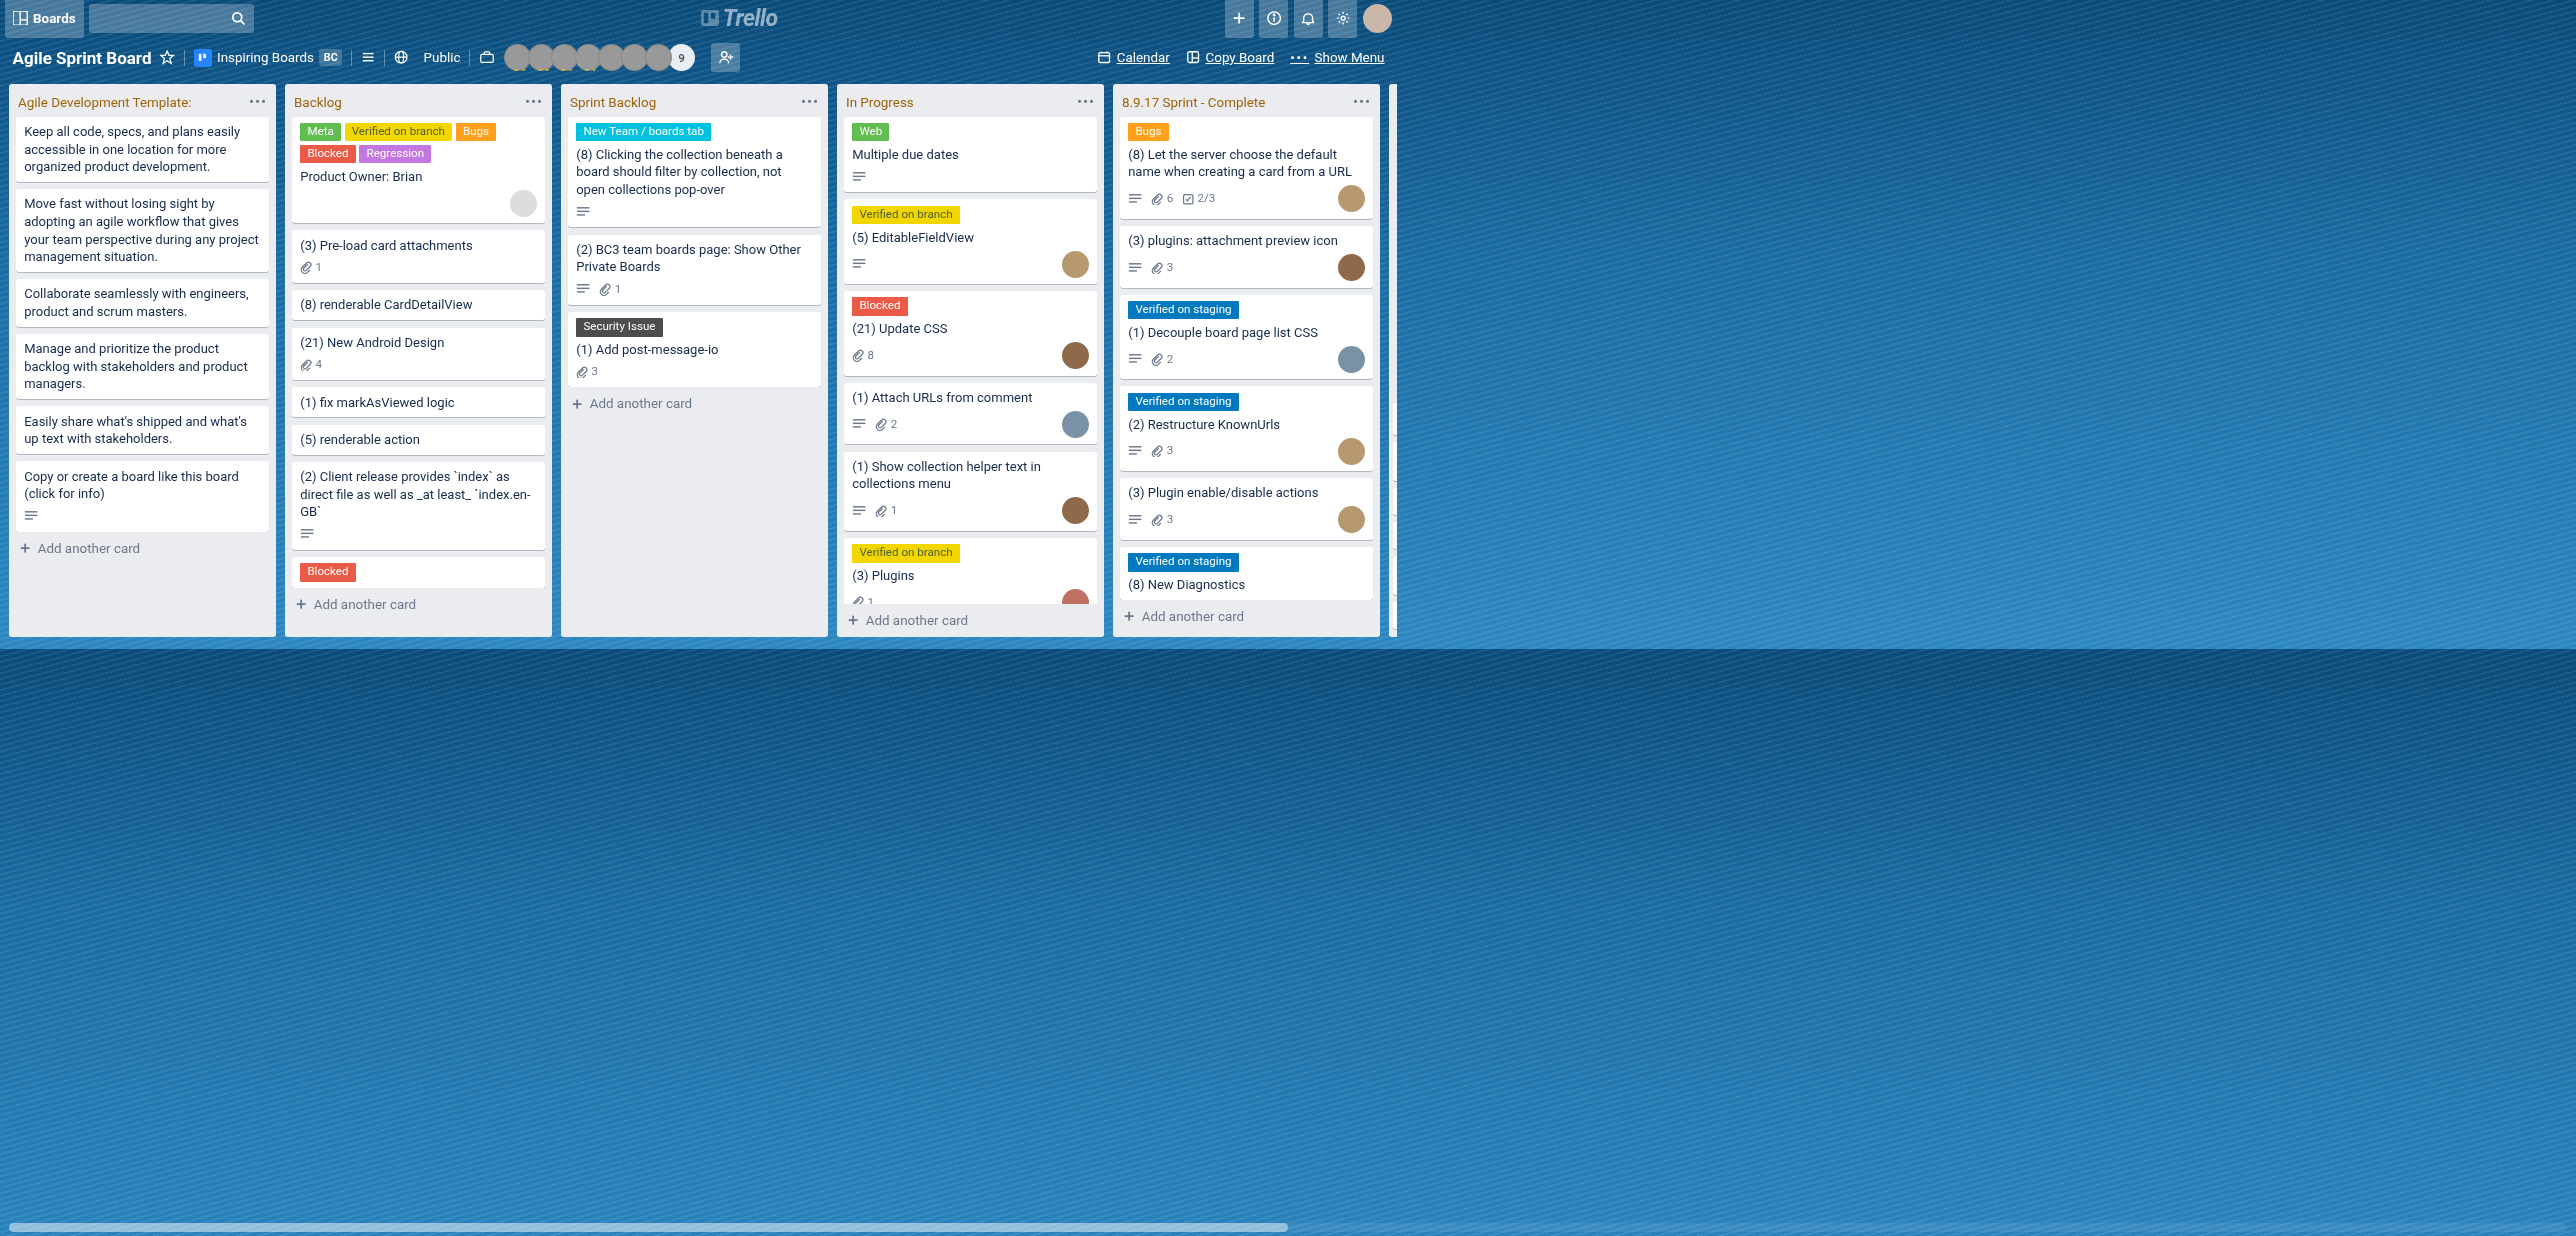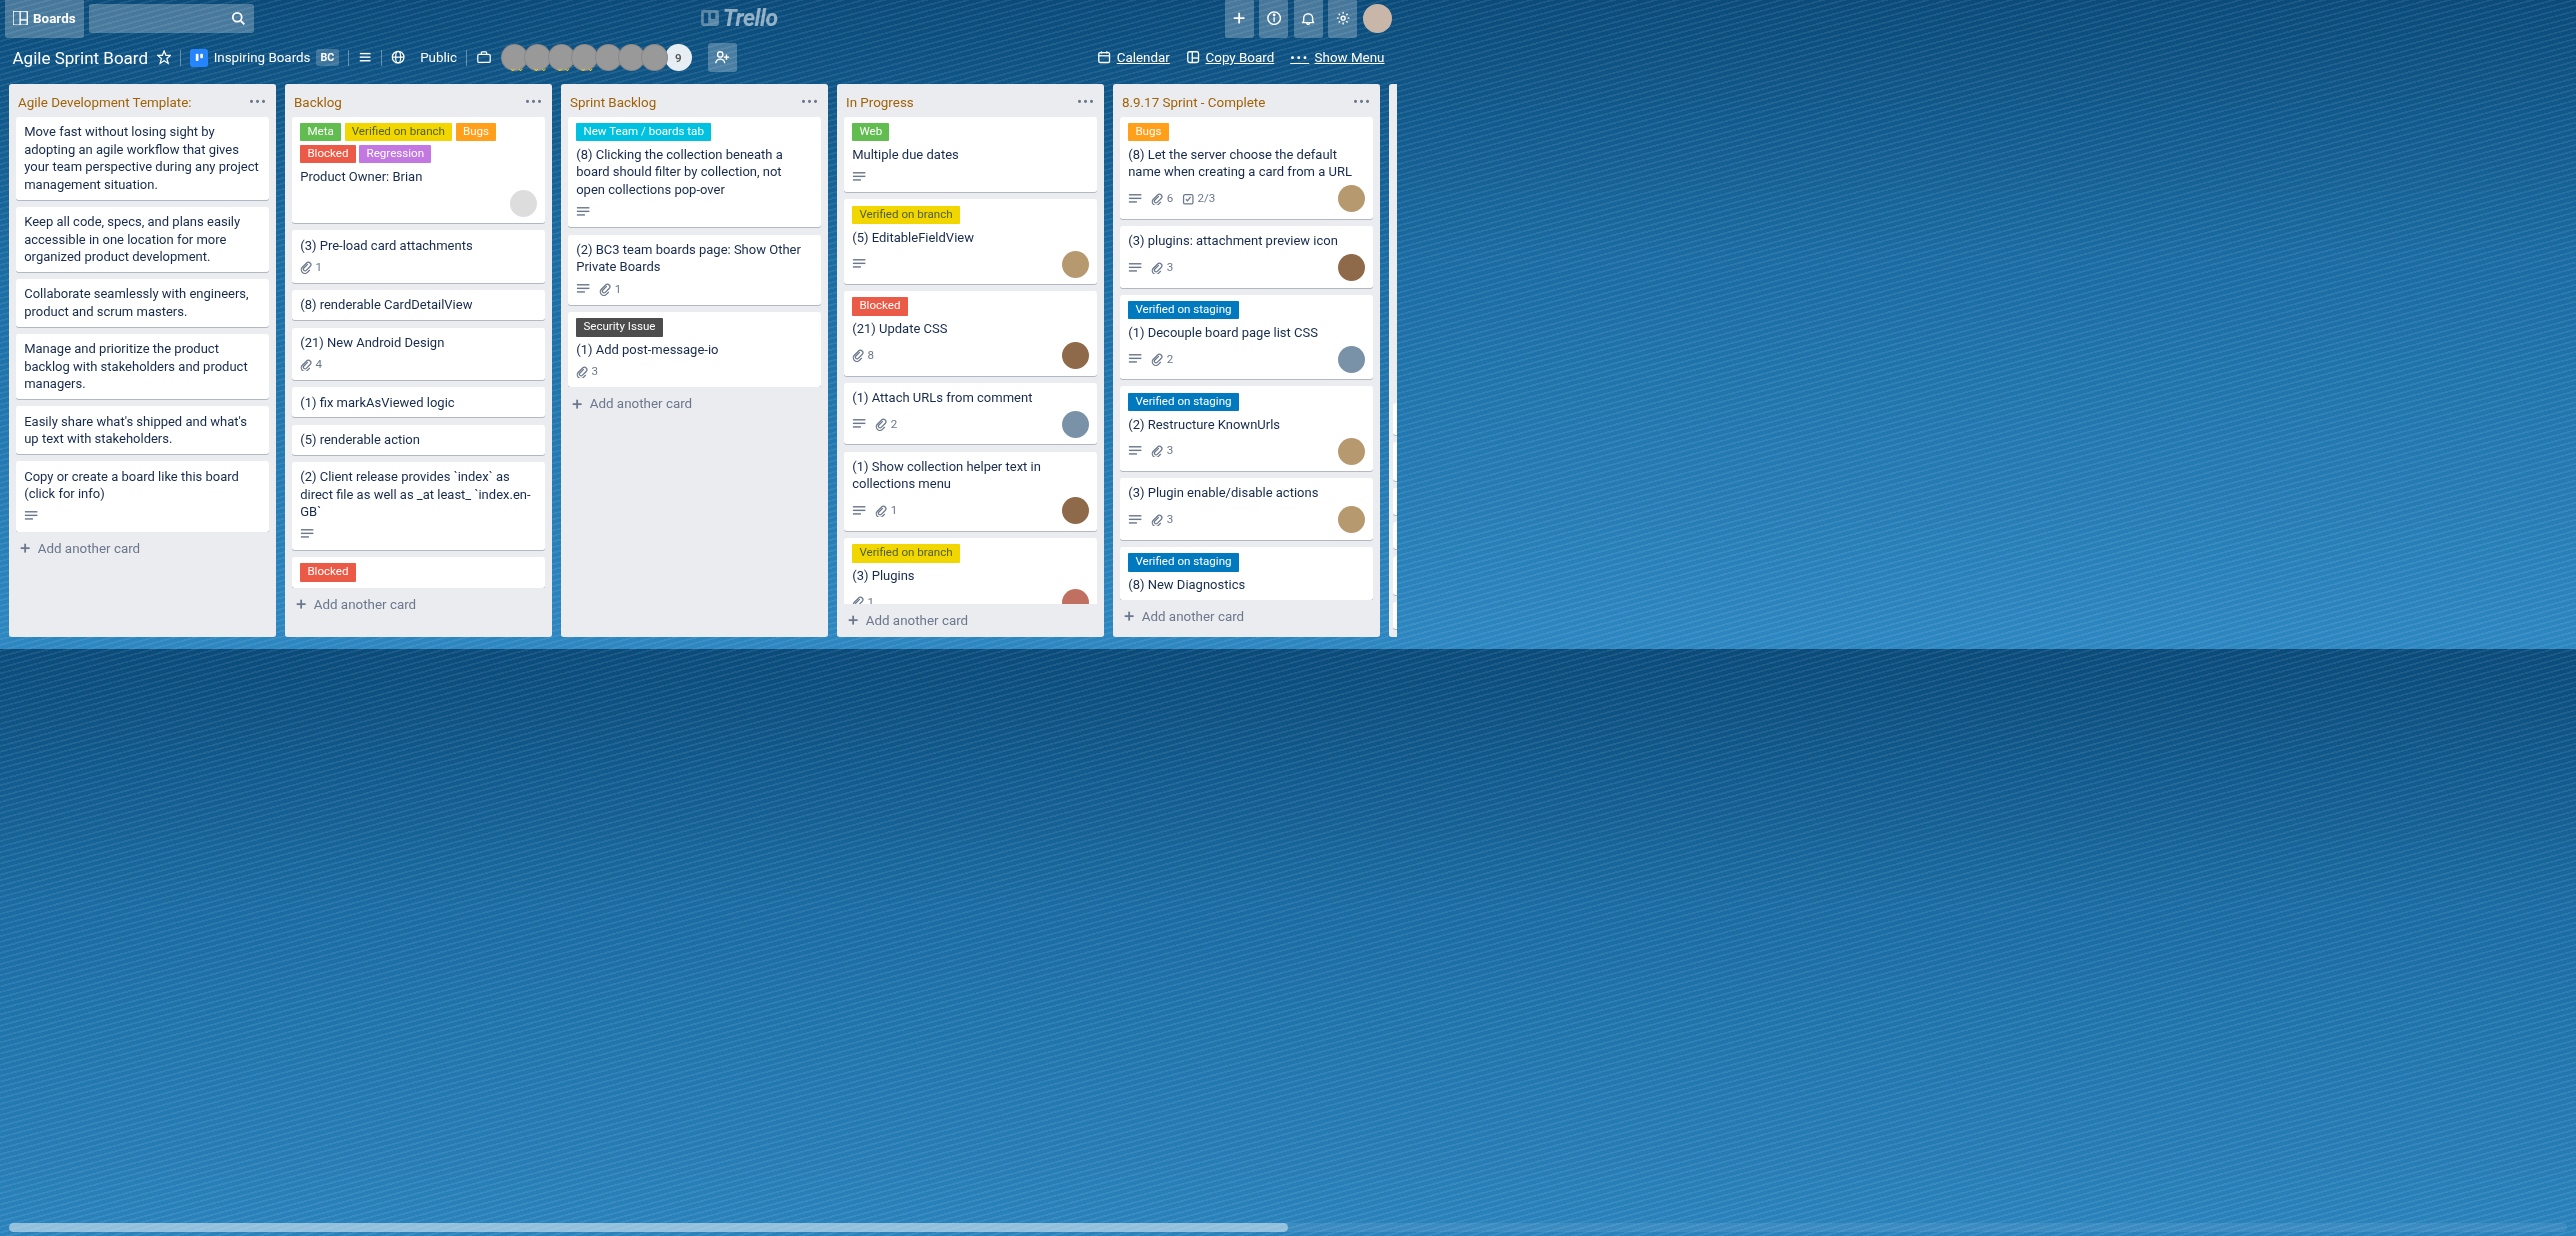--- a/index.html
+++ b/index.html
@@ -54,21 +54,21 @@
 
 
 .board-header {
   height: 43px;
   display: flex;
   align-items: center;
   padding: 0 12.5px;
   gap: 9px;
   color: #fff;
 }
-.board-title { font-size: 17px; font-weight: 400; }
+.board-title { font-size: 17px; font-weight: 700; }
 .bh-btn { display: flex; align-items: center; gap: 15px; font-size: 13.4px; cursor: pointer; }
 .bh-divider { width: 0.9px; height: 16px; background: rgba(255,255,255,0.35); }
 .team-name { display:flex; align-items:center; gap:5.4px; }
 .team-icon { width:18px; height:18px; border-radius:2.7px; background:#2684ff; display:flex; align-items:center; justify-content:center; font-size:10px;}
 .badge-bc { background: rgba(255,255,255,0.2); border-radius:2.7px; padding:1.8px 4.5px; font-size:10.7px; font-weight:700;}
 .avatars { display:flex; align-items:center; margin-left:3.6px;}
 .avatars .av { width:27px; height:27px; border-radius:50%; border:0.9px solid rgba(0,0,0,0.1); margin-left:-3.6px; background:#999; position: relative;}
 .av-chevron { position:absolute; bottom:-2.7px; left:7.2px; font-size:9px; color: gold;}
 .av-count { width:27px; height:27px; border-radius:50%; background:rgba(255,255,255,0.9); color:#555; display:flex; align-items:center; justify-content:center; font-size:11.6px; font-weight:600; margin-left:-3.6px;}
 .invite { width:29px; height:29px; border-radius:2.7px; background:rgba(255,255,255,0.25); display:flex; align-items:center; justify-content:center; margin-left:7.2px;}
@@ -292,24 +292,24 @@
 </div>
 
 <div class="board" id="board">
     <div class="list">
       <div class="list-header">
         <div class="list-title">Agile Development Template:</div>
         <div class="list-menu">•••</div>
       </div>
       <div class="list-cards">
         <div class="card">
+          <div class="card-title">Keep all code, specs, and plans easily accessible in one location for more organized product development.</div>
+        </div>
+        <div class="card">
           <div class="card-title">Move fast without losing sight by adopting an agile workflow that gives your team perspective during any project management situation.</div>
-        </div>
-        <div class="card">
-          <div class="card-title">Keep all code, specs, and plans easily accessible in one location for more organized product development.</div>
         </div>
         <div class="card">
           <div class="card-title">Collaborate seamlessly with engineers, product and scrum masters.</div>
         </div>
         <div class="card">
           <div class="card-title">Manage and prioritize the product backlog with stakeholders and product managers.</div>
         </div>
         <div class="card">
           <div class="card-title">Easily share what's shipped and what's up text with stakeholders.</div>
         </div>

